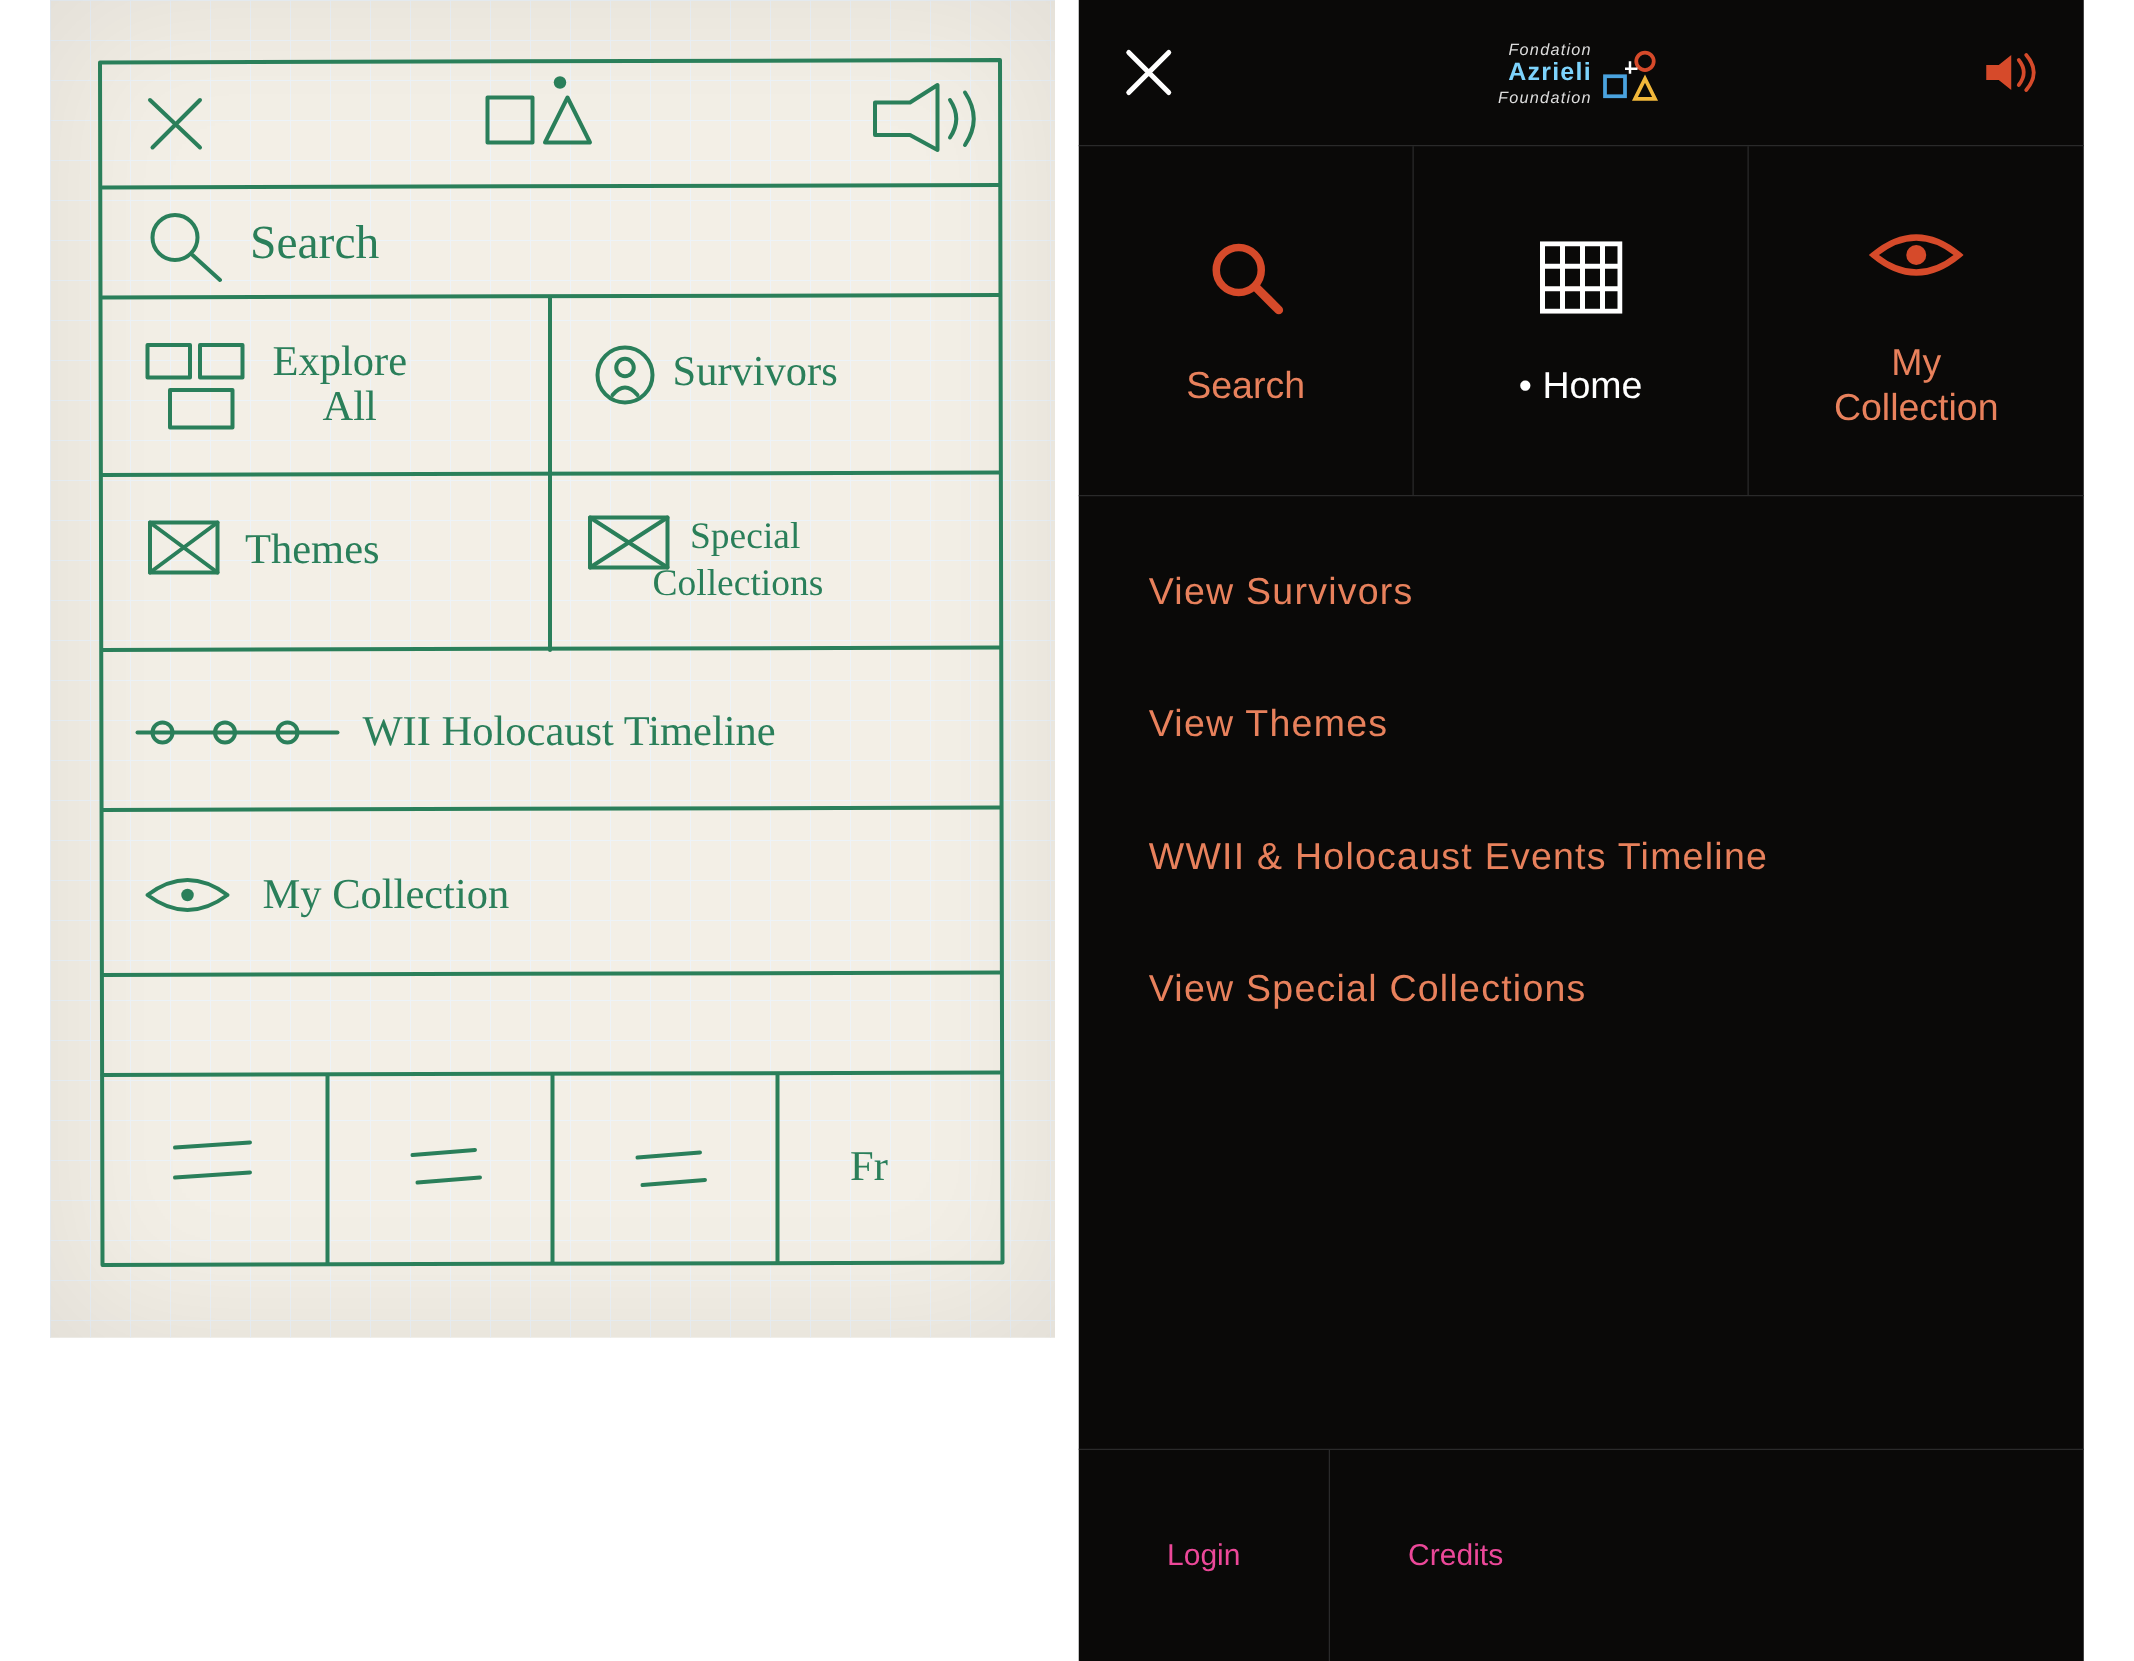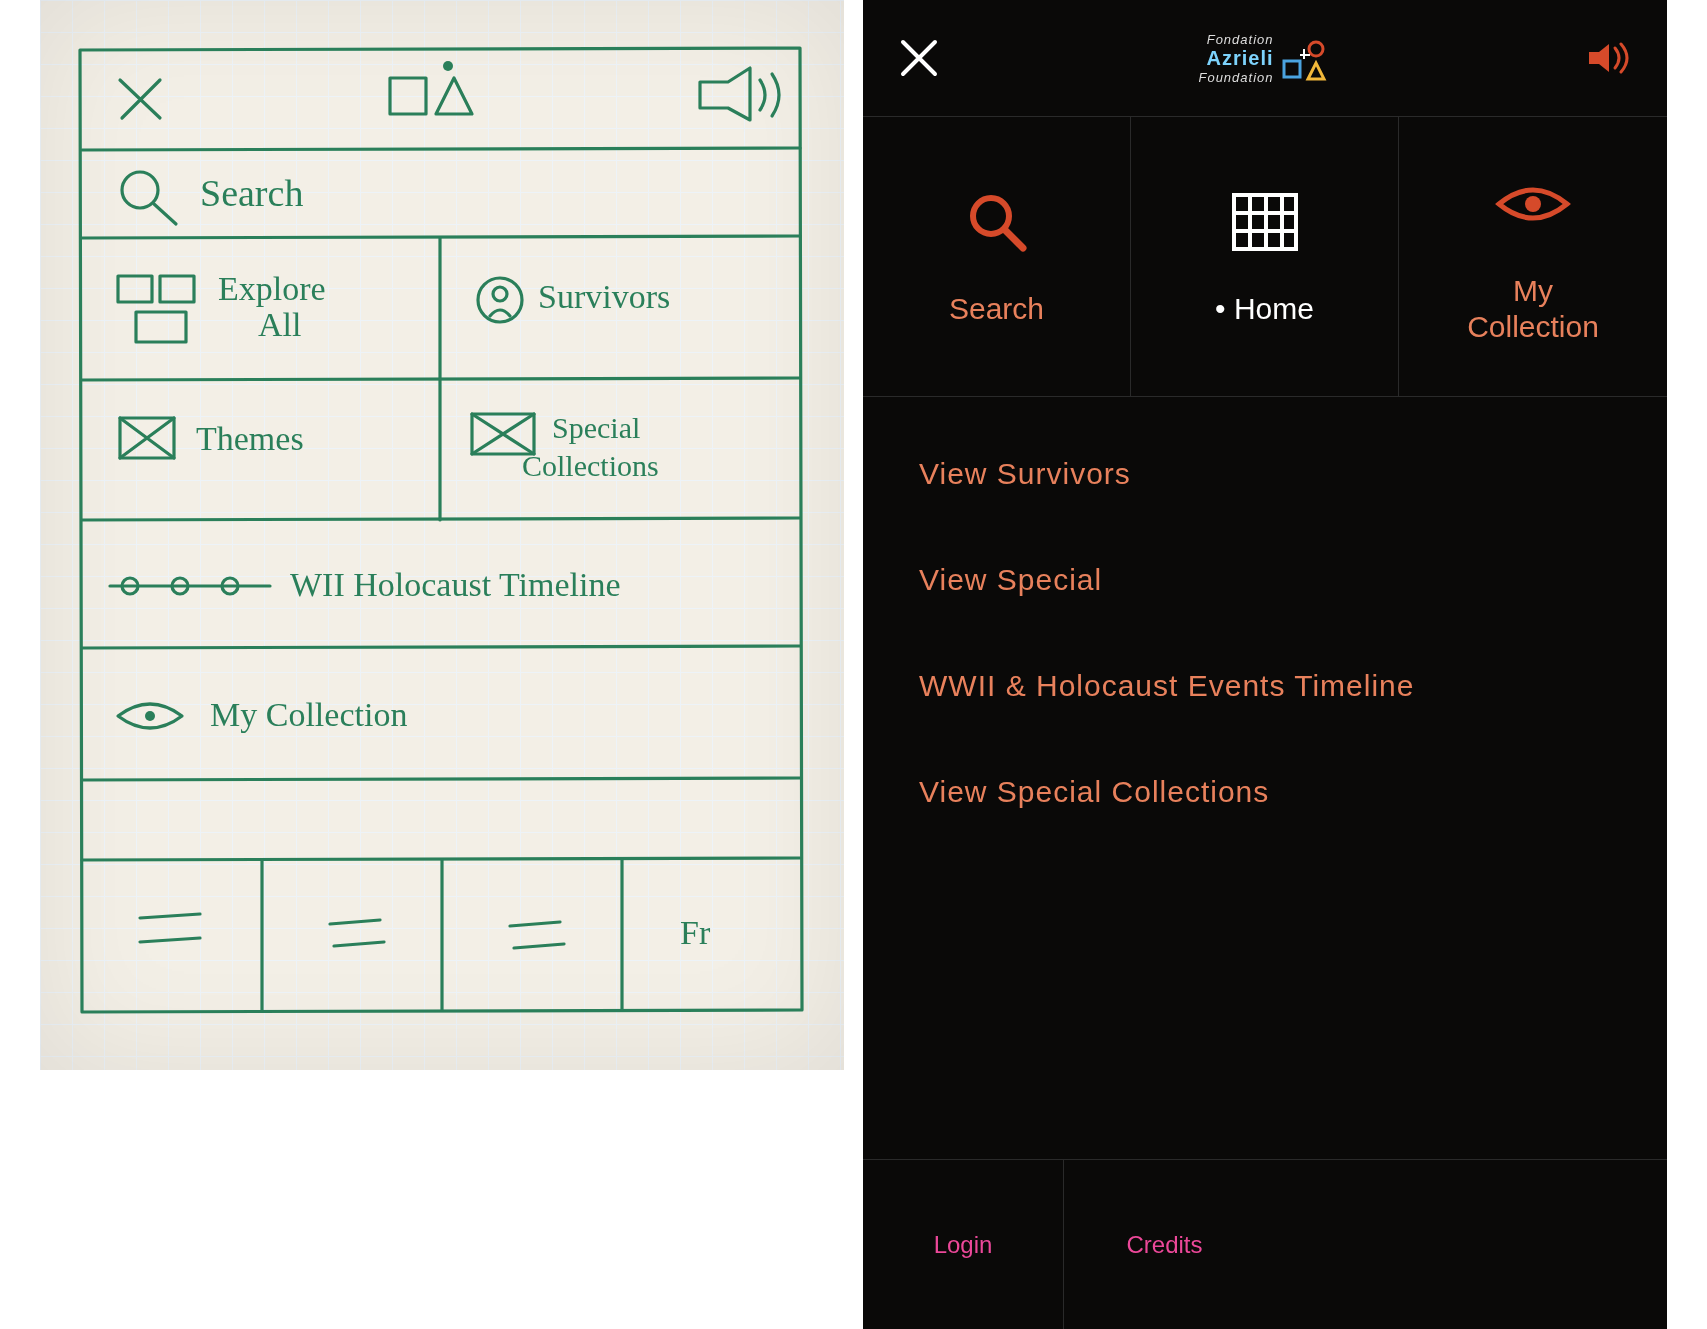--- a/index.html
+++ b/index.html
@@ -222,21 +222,21 @@
             <circle cx="38" cy="24" r="8" fill="#d64a2a"></circle>
           </svg>
         </div>
         <div class="tile-label accent" style="white-space:pre-line;">My
 Collection</div>
       </div>
     </div>
 
     <div class="menu-list">
       <div class="menu-item">View Survivors</div>
-      <div class="menu-item">View Special</div>
+      <div class="menu-item">View Themes</div>
       <div class="menu-item">WWII &amp; Holocaust Events Timeline</div>
       <div class="menu-item">View Special Collections</div>
     </div>
 
     <div class="footer">
       <div class="footer-item">Login</div>
       <div class="footer-item">Credits</div>
     </div>
 
   </div>

